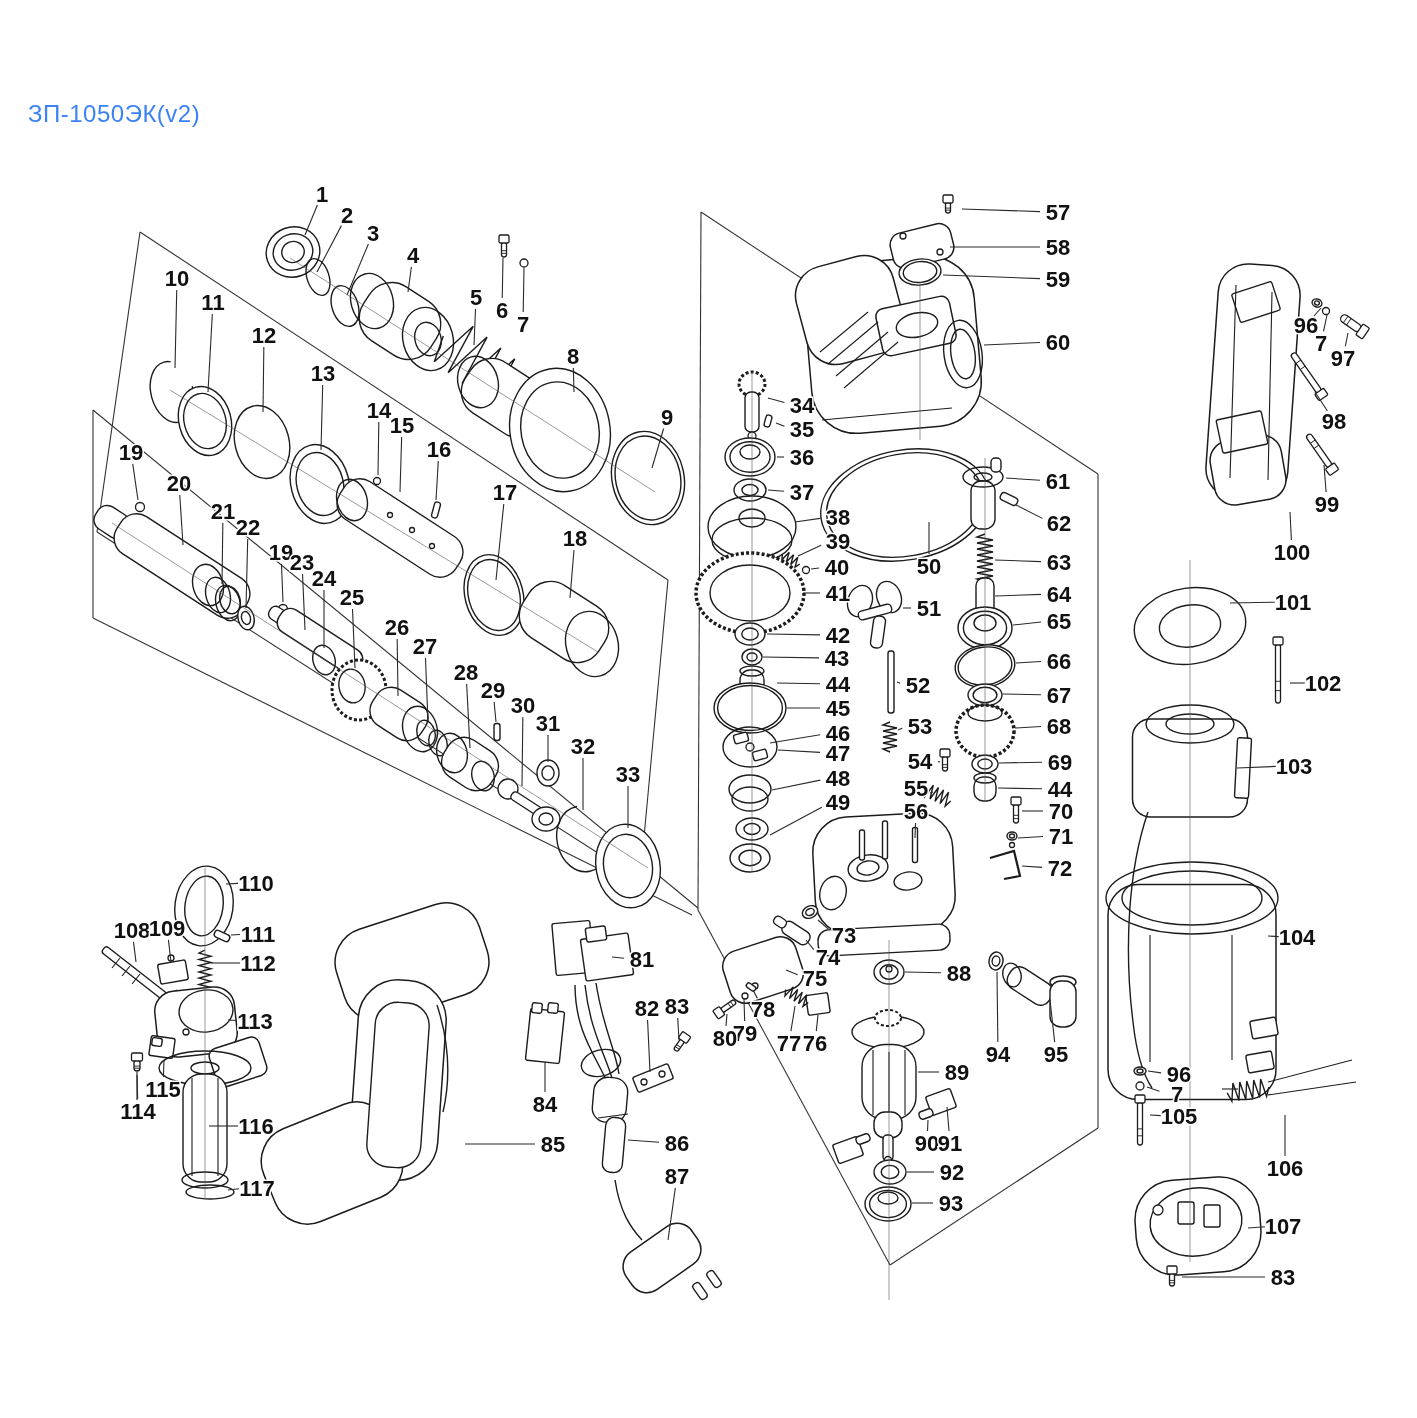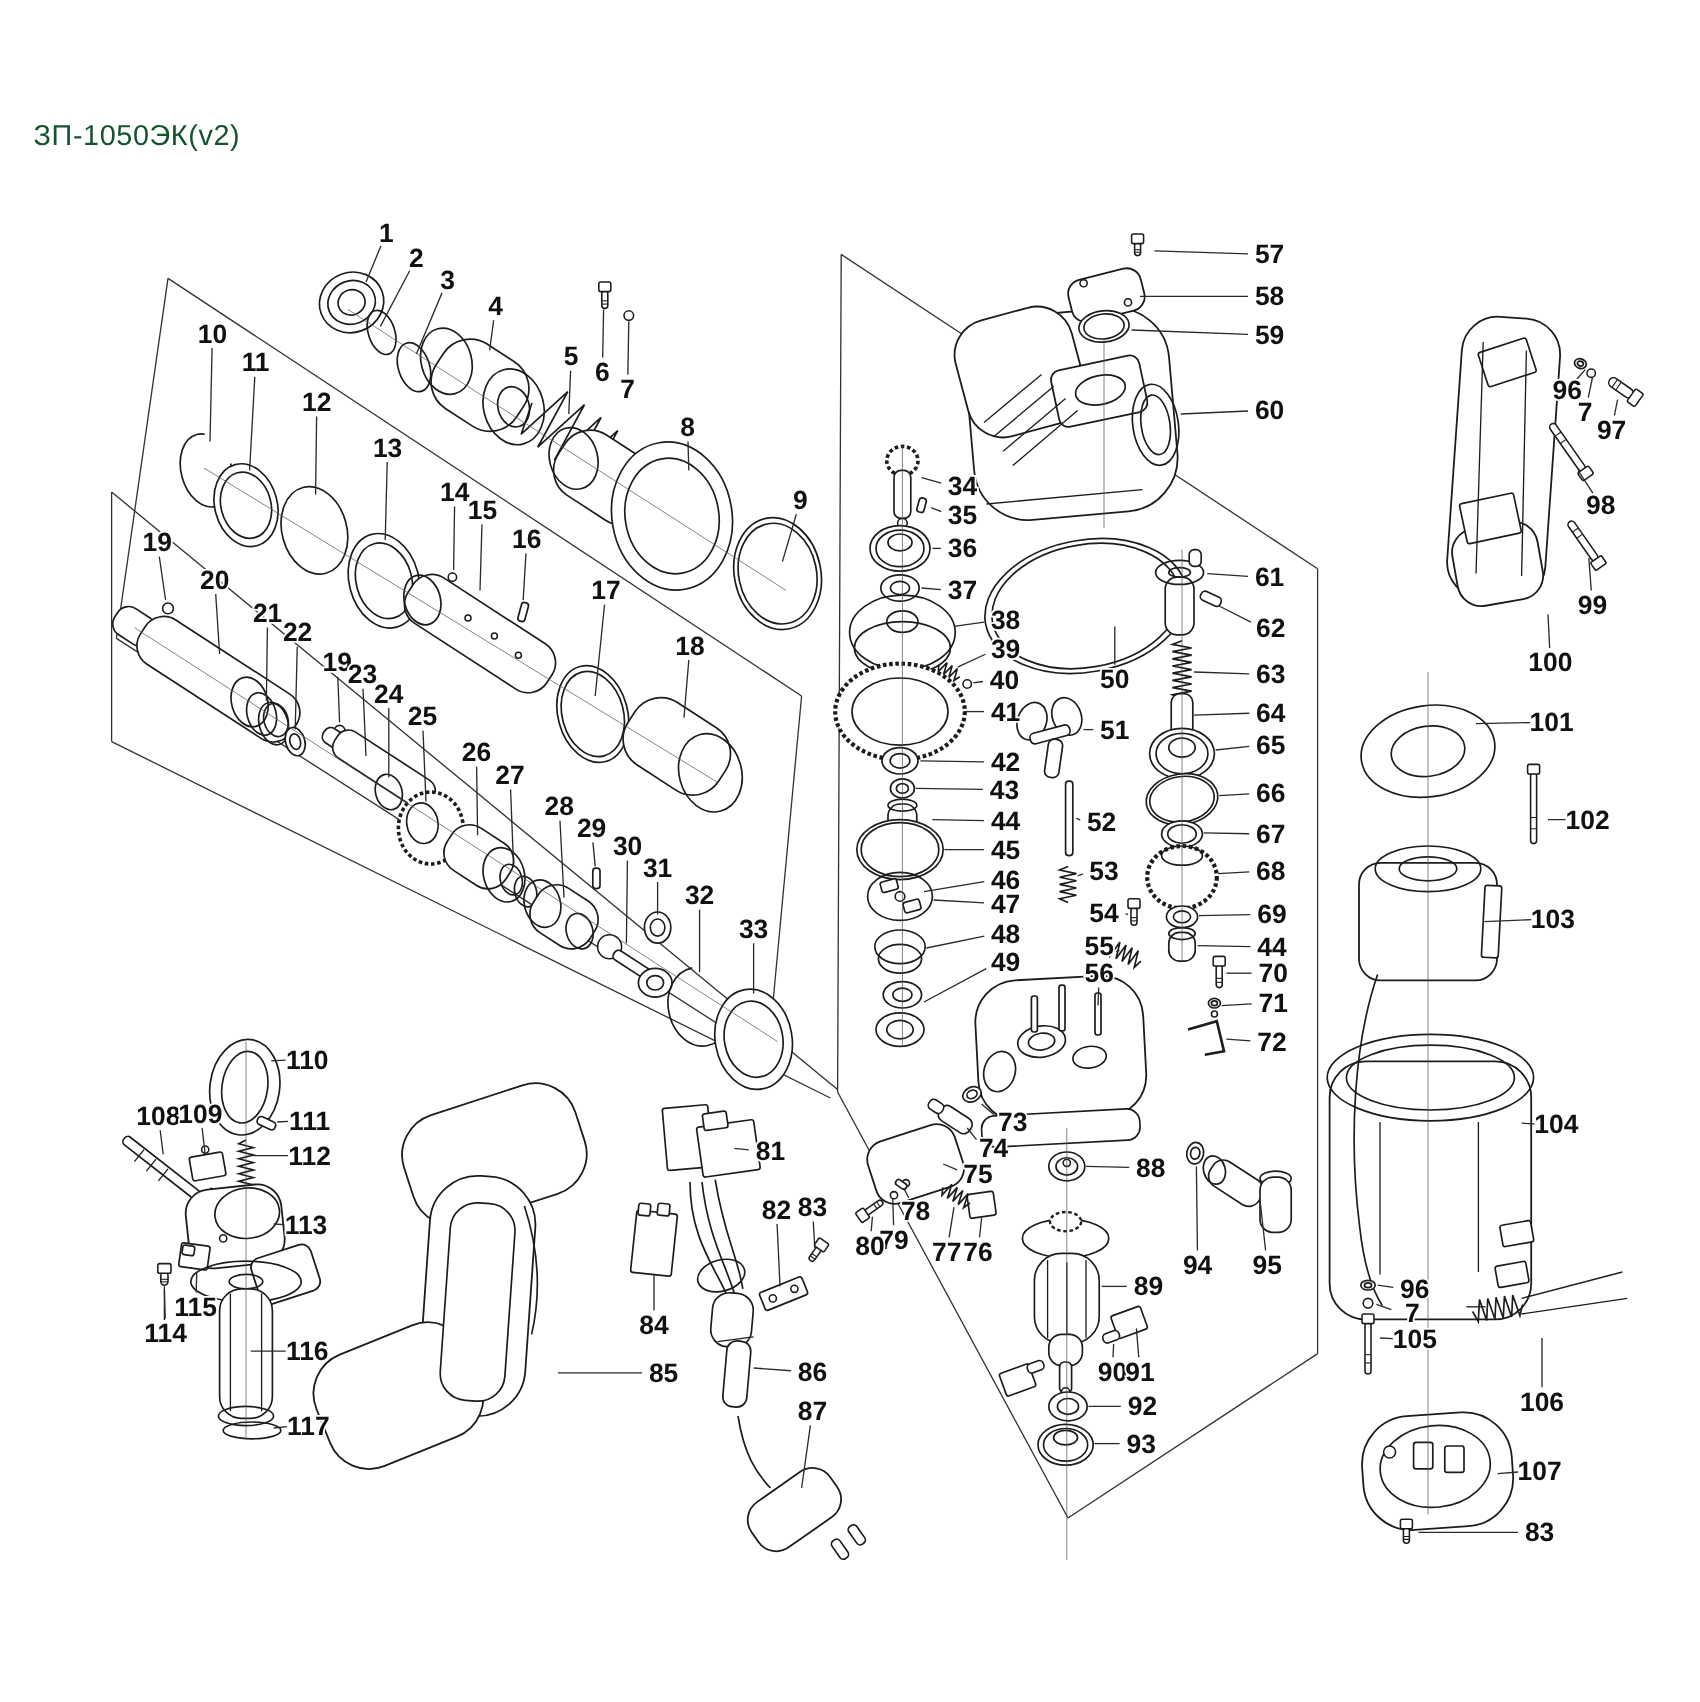--- a/index.html
+++ b/index.html
@@ -1,18 +1,18 @@
 <!DOCTYPE html>
 <html><head>
 <meta charset="utf-8">
 <style>
   html,body{margin:0;padding:0;background:#fff;}
   .page{position:relative;width:1417px;height:1418px;background:#fff;overflow:hidden;
         font-family:"Liberation Sans",sans-serif;}
-  .title{position:absolute;left:28px;top:100px;font-size:24px;color:#14532d;
+  .title{position:absolute;left:28px;top:100px;font-size:24px;color:#3b82f6;
          letter-spacing:0.5px;font-weight:400;}
   svg{position:absolute;left:0;top:0;}
   svg text{font-family:"Liberation Sans",sans-serif;font-size:22px;font-weight:600;fill:#111;
            paint-order:stroke;stroke:#fff;stroke-width:3px;}
 </style>
 </head>
 <body>
 
 <div class="page">
   <div class="title">ЗП-1050ЭК(v2)</div>

